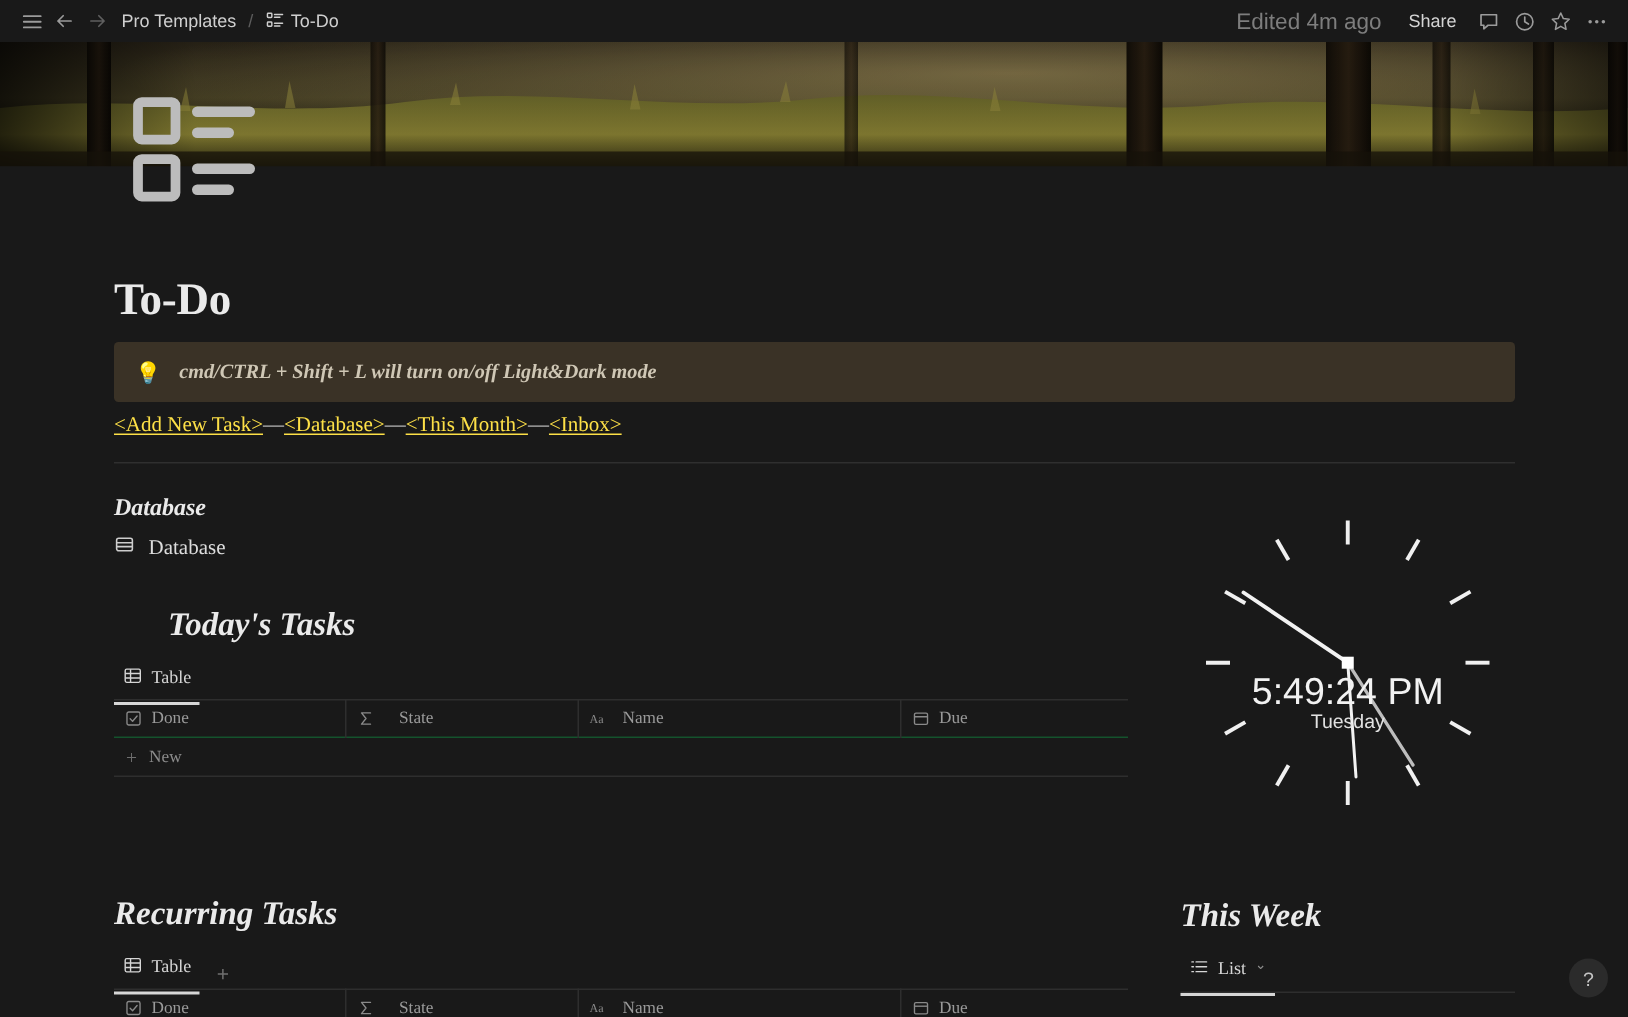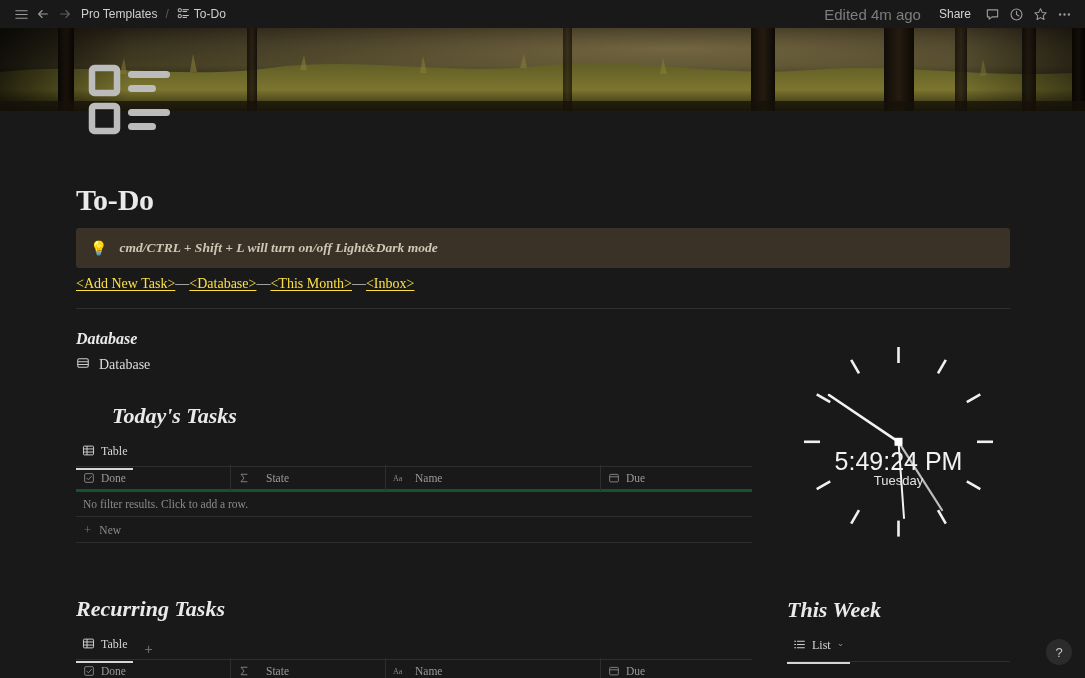--- a/index.html
+++ b/index.html
@@ -128,21 +128,21 @@
     line-height: 1;
   }
 
   
   .tbl { position: absolute; }
   .tbl-today { left: 76px; top: 355px; width: 676px; }
   .tbl-rec   { left: 76px; top: 548px; width: 676px; }
   .tbl-week  { left: 787px; top: 550px; width: 223px; }
   .thead {
     display: flex; height: 26px; align-items: center;
-    border-top: 1px solid #2e2e2e; border-bottom: 3px solid #14532d;
+    border-top: 1px solid #2e2e2e; border-bottom: 1px solid #14532d;
   }
   .th {
     display: flex; align-items: center; gap: 6px;
     height: 26px; font-size: 11.5px; color: #9a9a9a;
     padding-left: 7px; border-right: 1px solid #2e2e2e;
     font-family: "Liberation Serif", serif;
   }
   .th .ti { color: #8a8a8a; display: flex; align-items: center; }
   .th-done { width: 155px; }
   .th-state{ width: 155px; gap: 16px; }
@@ -411,21 +411,20 @@
           <svg width="12" height="12" viewBox="0 0 16 16">
                 <g fill="none" stroke="#8a8a8a" stroke-width="1.2">
                   <rect x="2.2" y="3.2" width="11.6" height="10" rx="1.3"></rect>
                   <path d="M2.2 6.4h11.6"></path>
                 </g>
               </svg>
         </span>
         <span>Due</span>
       </div>
     </div>
-    <div class="emptyrow">No filter results. Click to add a row.</div>
     <div class="newrow">
       <span class="plus">+</span>
       <span>New</span>
     </div>
   </div>
 
   <div class="clock">
     <svg width="223" height="228" viewBox="0 0 223 228">
       <g stroke="#f0f0f0" stroke-width="2.6" stroke-linecap="butt">
         <line x1="111.5" y1="14" x2="111.5" y2="30"></line>

